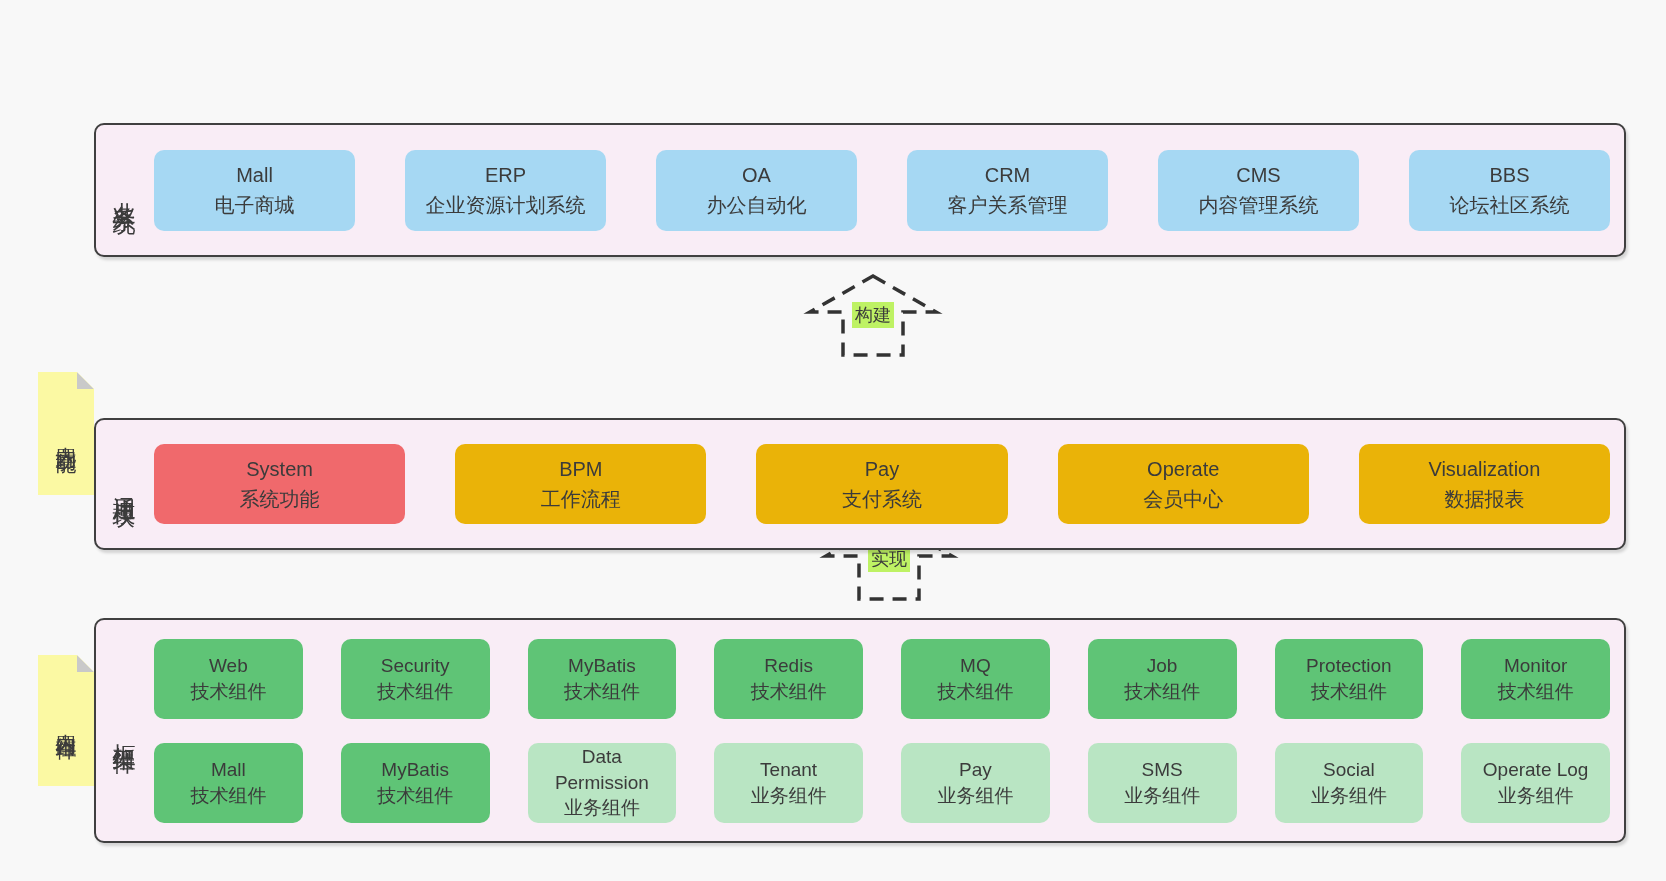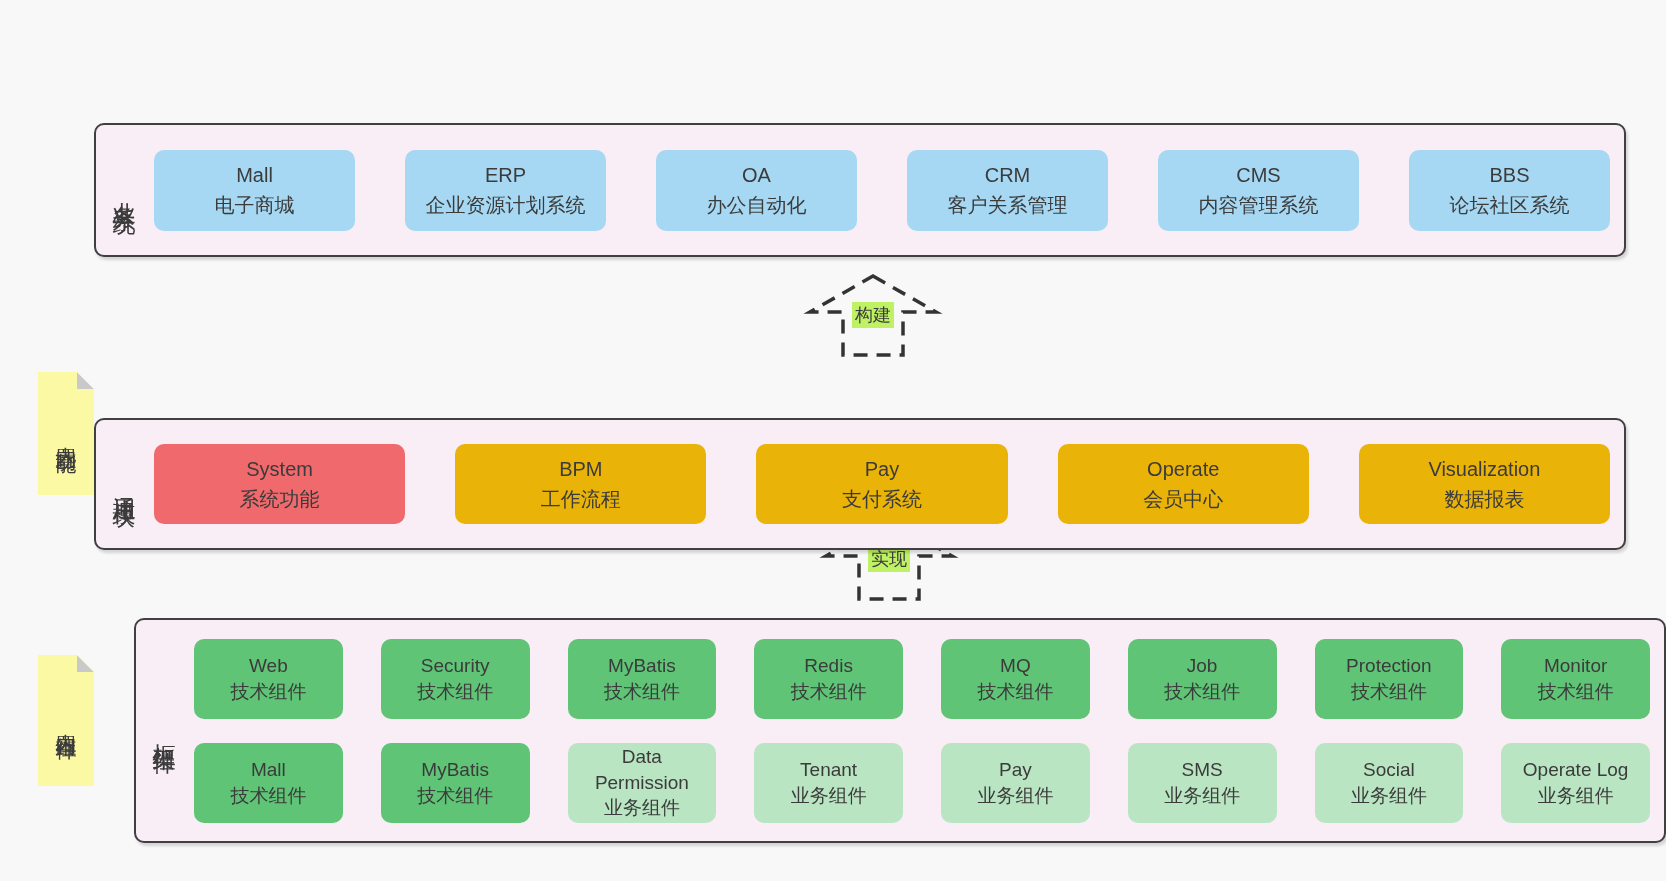--- a/index.html
+++ b/index.html
@@ -25,21 +25,21 @@
     display:flex; align-items:center; justify-content:center;
     writing-mode:vertical-rl; text-orientation:upright;
     font-size:23px; letter-spacing:3px; color:#3b3b3b;
   }
   .band-boxes {
     flex:1; display:flex; align-items:center;
     gap:50px; padding-right:14px;
   }
   .band1 { top:123px; height:134px; }
   .band2 { top:370px; height:132px;margin-top:48px; }
-  .band3 { top:618px; height:225px;margin-left:40px; }
+  .band3 { top:618px; height:225px; }
 
   .rows {
     flex:1; display:flex; flex-direction:column;
     justify-content:center; gap:24px; padding-right:14px;
   }
   .row { display:flex; gap:38px; }
 
   
   .box {
     flex:1; border-radius:10px;

